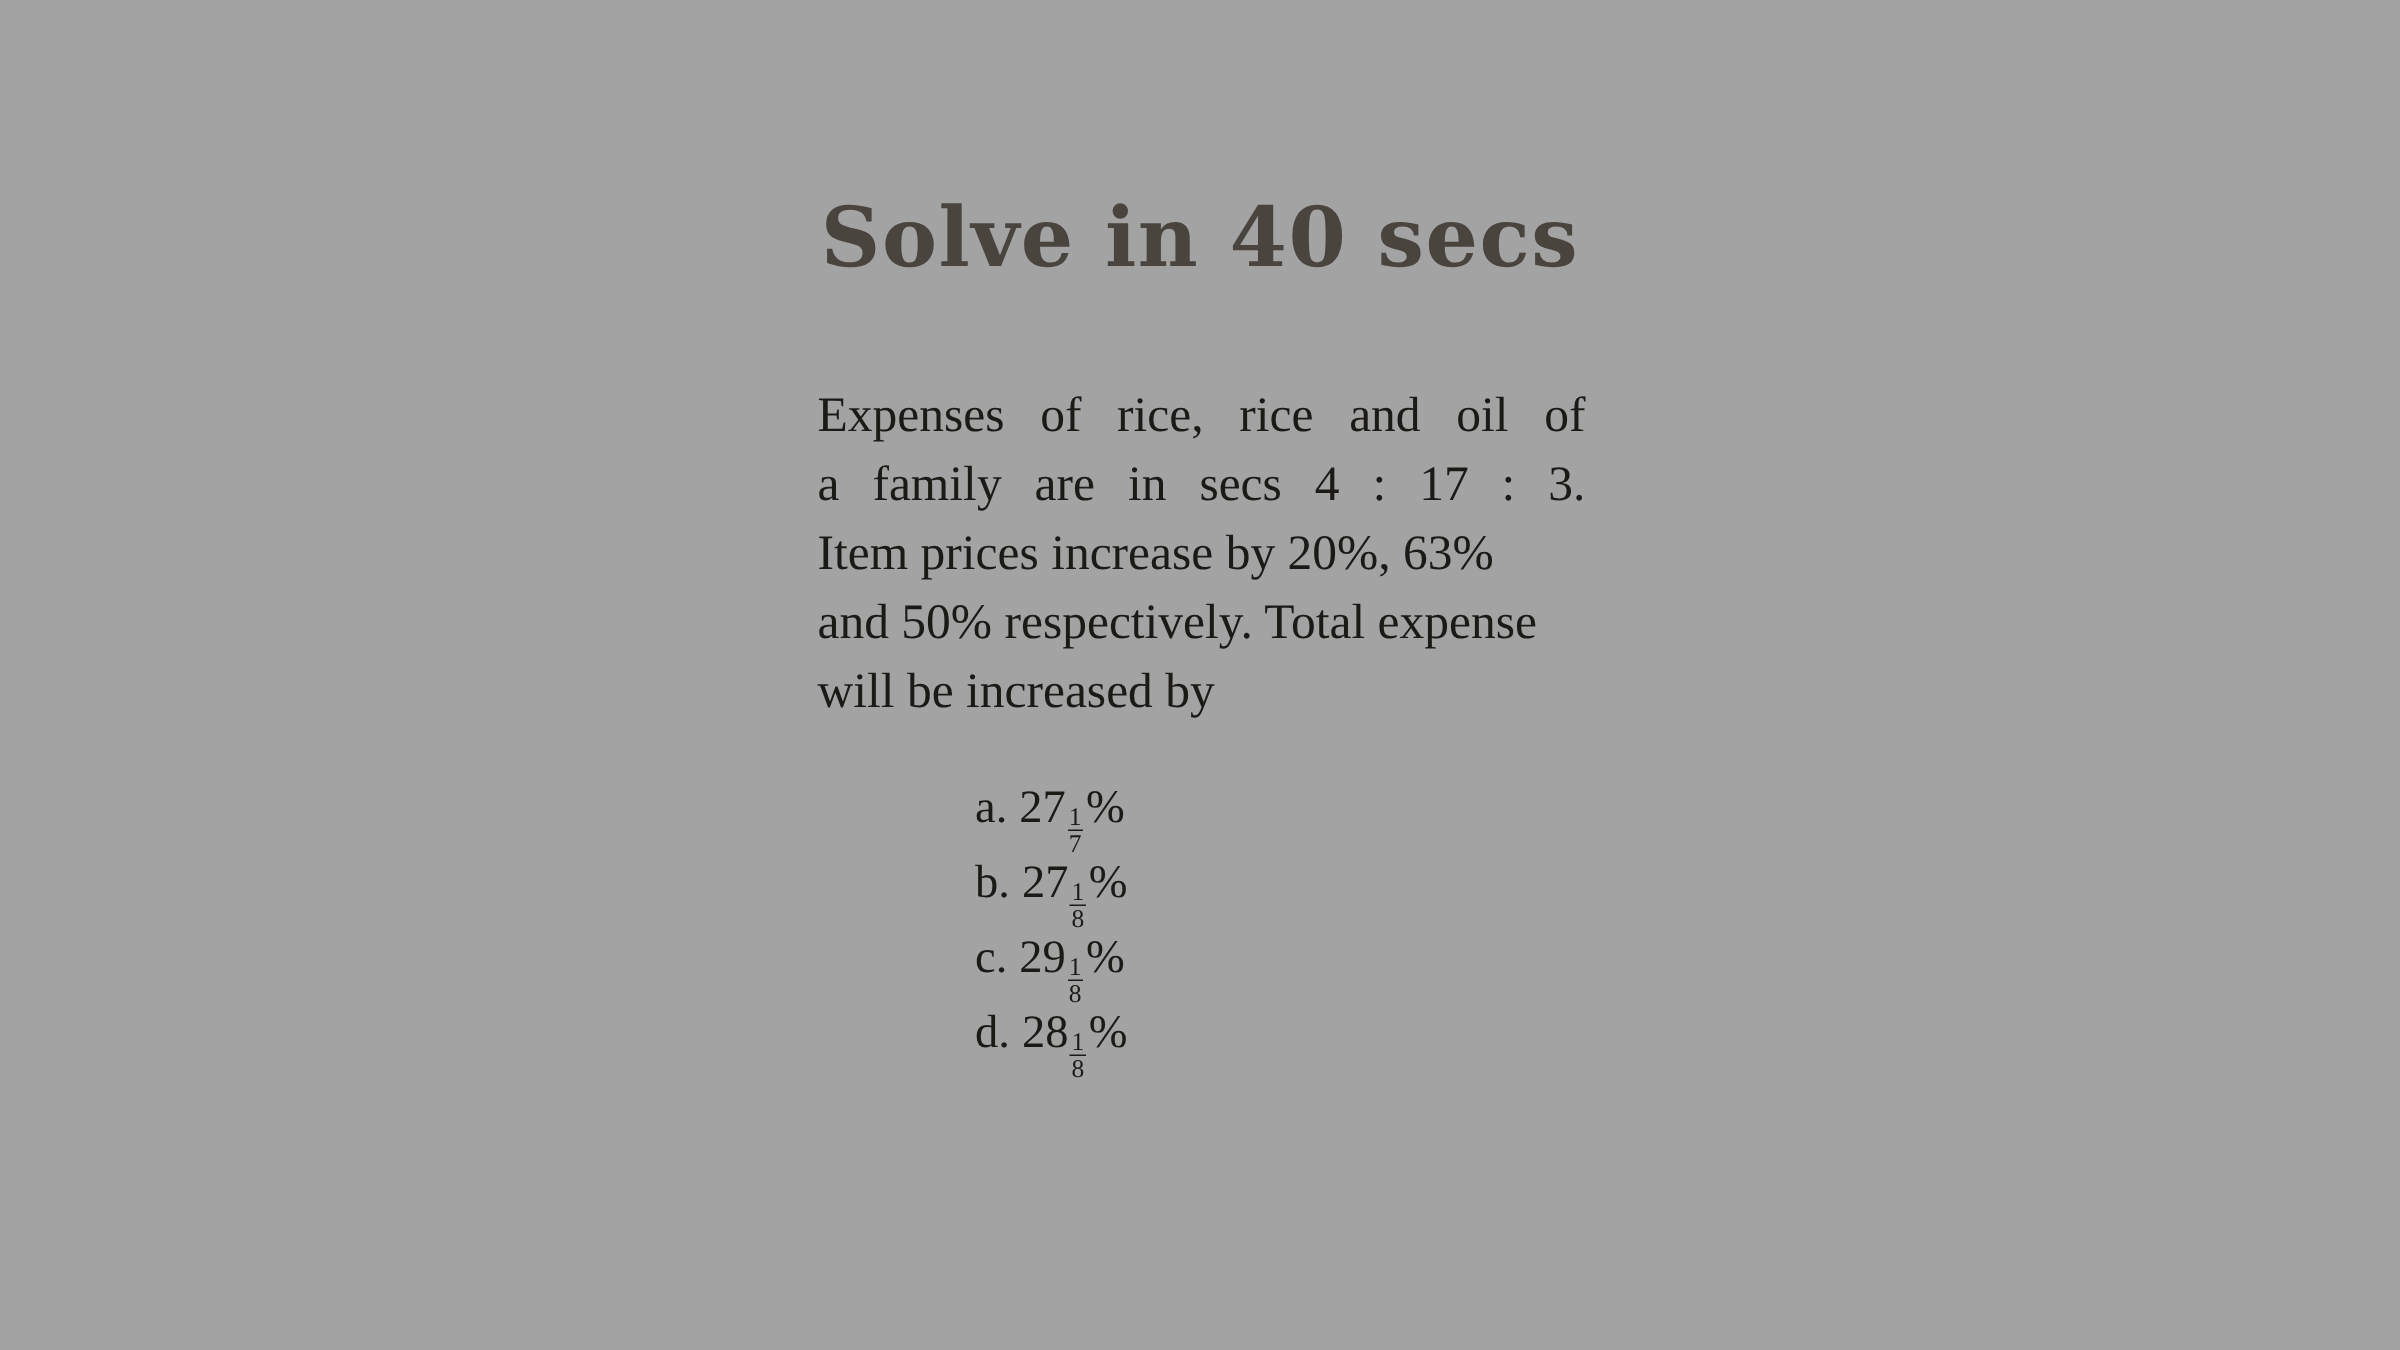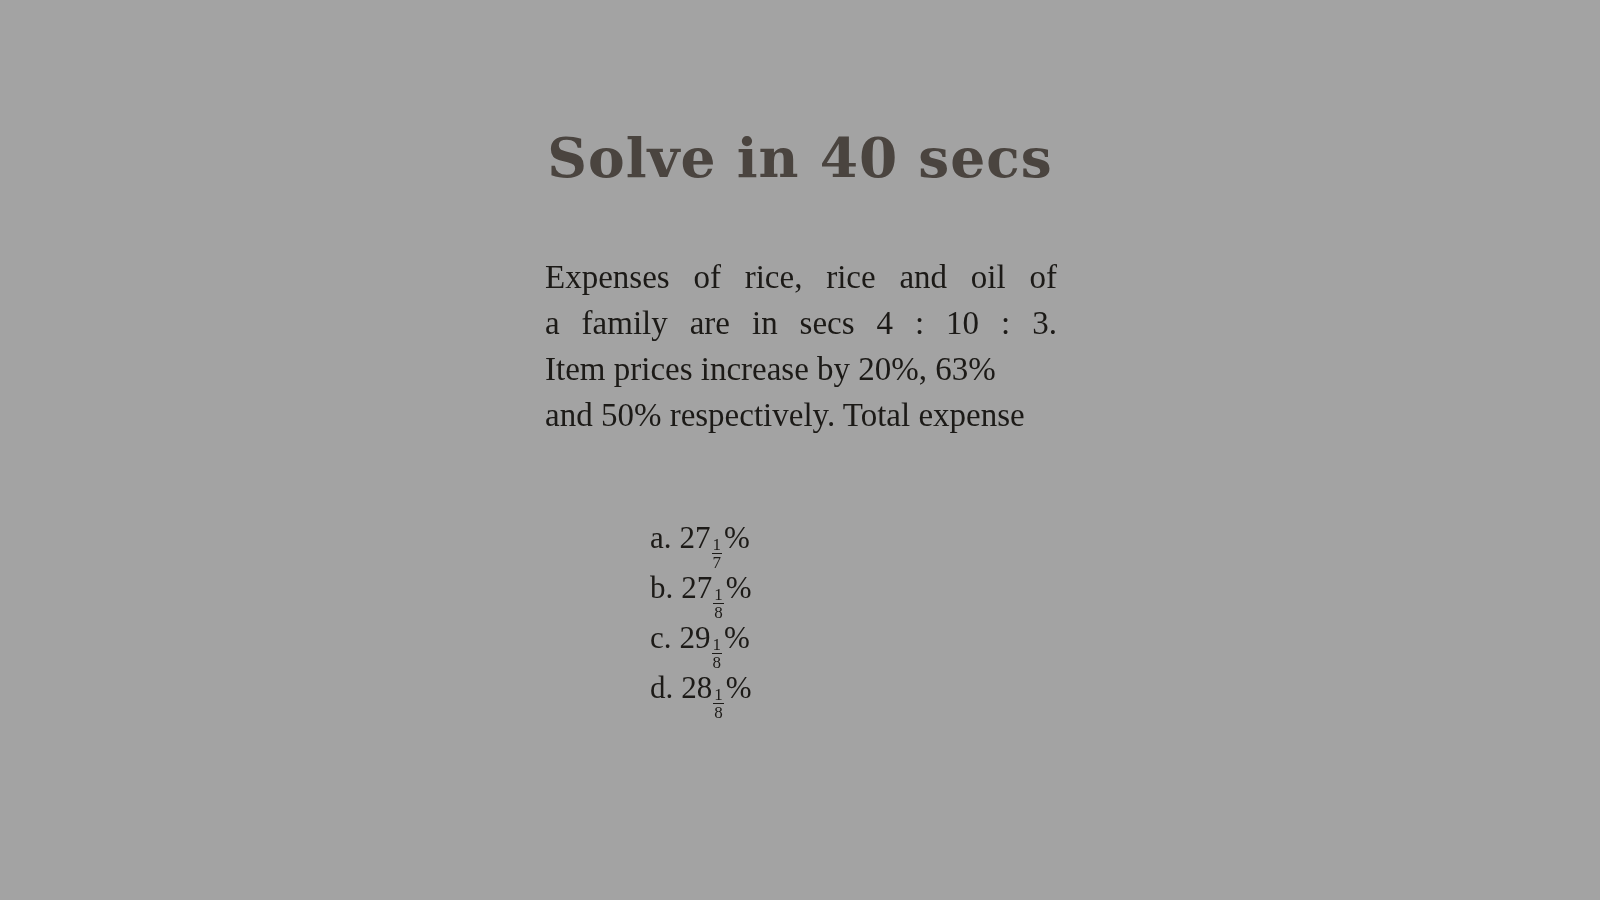--- a/index.html
+++ b/index.html
@@ -114,27 +114,28 @@
     </span>
 
     <span class="q-line justify">
       <span>a</span>
       <span>family</span>
       <span>are</span>
       <span>in</span>
       <span>secs</span>
       <span>4</span>
       <span>:</span>
-      <span>10</span>
+      <span>17</span>
       <span>:</span>
       <span>3.</span>
     </span>
 
     <span class="q-line">Item prices increase by 20%, 63%</span>
     <span class="q-line">and 50% respectively. Total expense</span>
+    <span class="q-line">will be increased by</span>
 
   </div>
 
   <div class="options">
 
     <div class="option">
       <span class="opt-label">a.</span>
       <span class="opt-int">27</span>
       <span class="frac">
         <span class="num">1</span>

